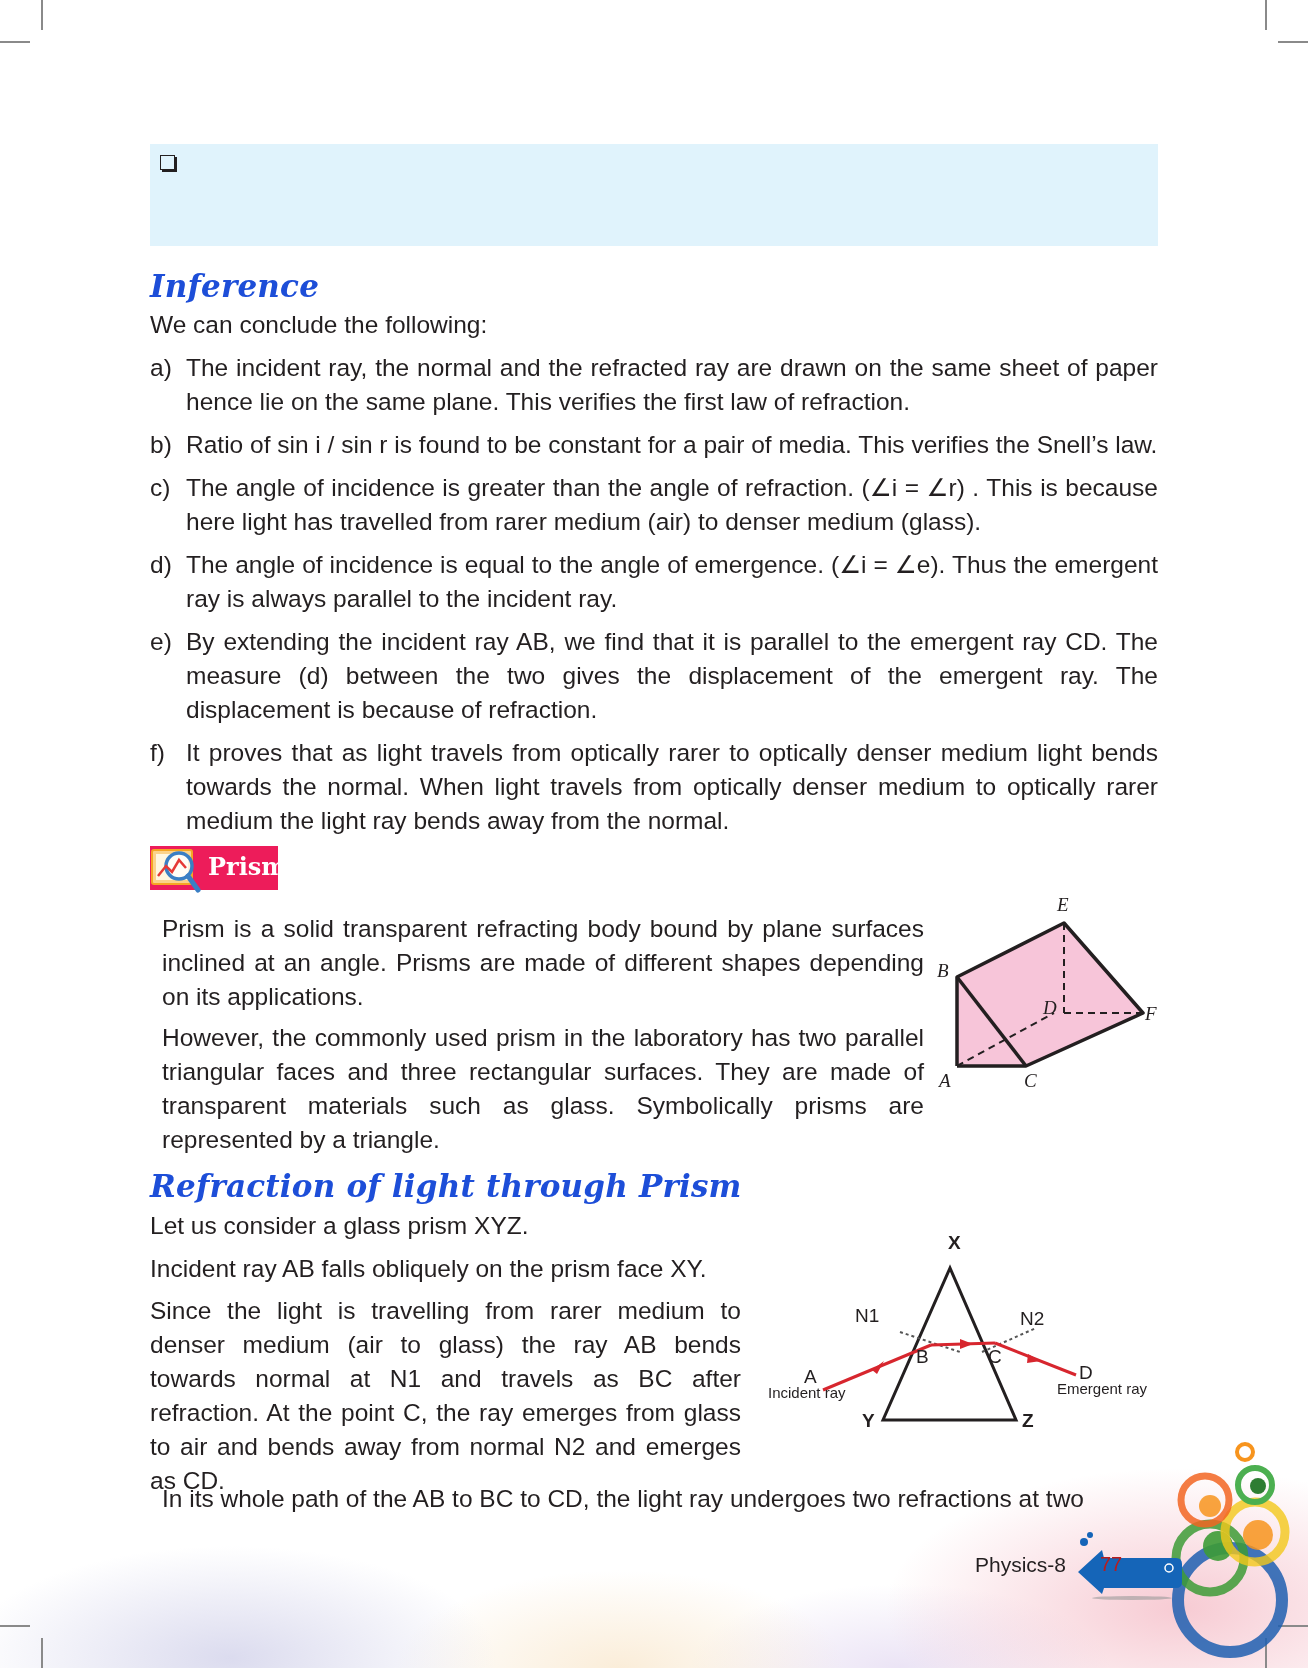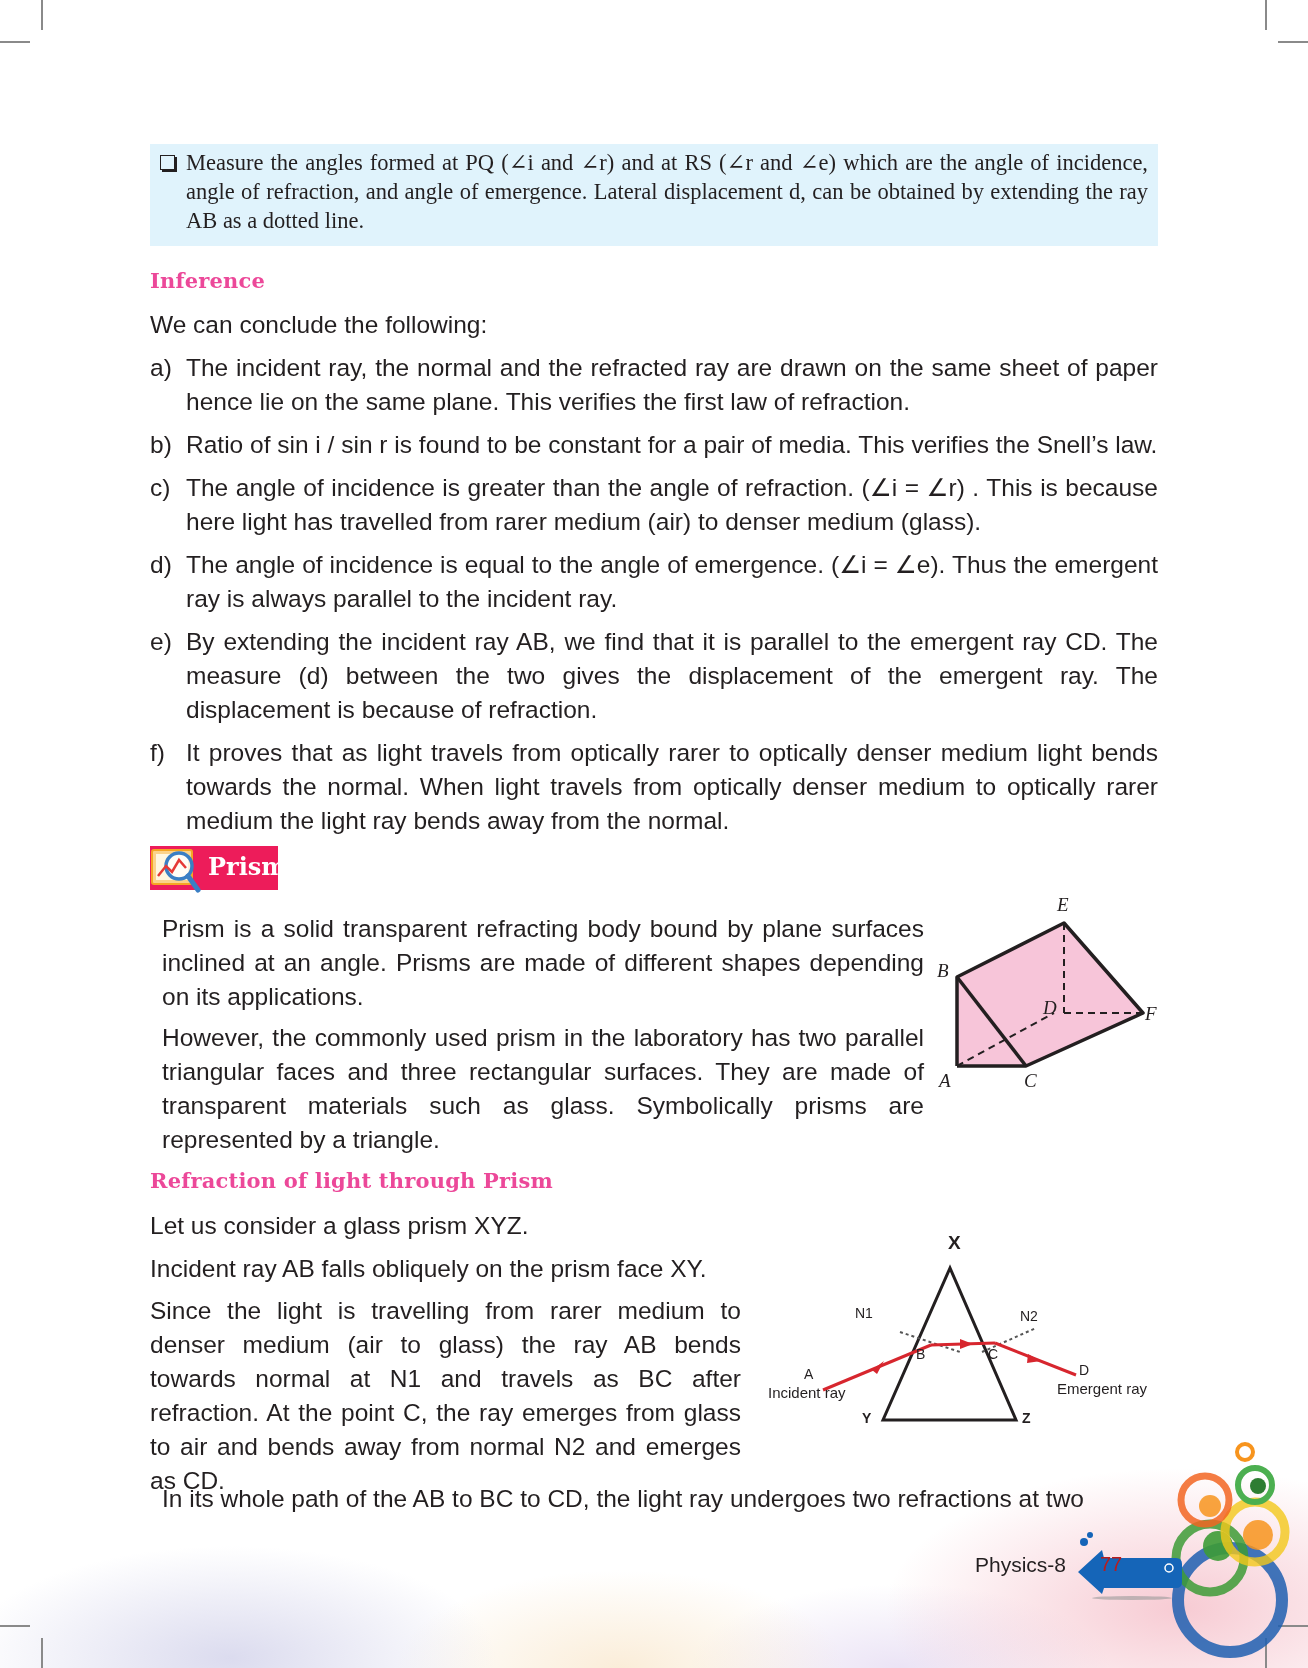--- a/index.html
+++ b/index.html
@@ -28,23 +28,24 @@
     line-height: 29px; text-align: justify; color: #231f20;
   }
   .note-box .box-icon {
     position: absolute; left: 10px; top: 11px; width: 15px; height: 15px;
     border: 1.6px solid #231f20; box-sizing: border-box;
     box-shadow: 2px 2px 0 #231f20;
   }
   .note-box p { margin: 0; text-align: justify; text-align-last: left; }
 
   .heading {
-    position: absolute; left: 150px; color: #ec4899; font-weight: bold;
-    font-family: "DejaVu Serif", "Liberation Serif", serif; font-size: 21px;
+    position: absolute; left: 150px; color: #1d4ed8; font-weight: bold;
+    font-family: "DejaVu Serif", "Liberation Serif", serif; font-size: 31px;
     letter-spacing: 0.2px;
+    font-style: italic;
   }
   .body-text {
     position: absolute; left: 150px; font-size: 24.5px; line-height: 34px;
     color: #231f20; text-align: justify;
   }
   .list { position: absolute; left: 150px; width: 1008px; margin: 0; padding: 0; }
   .list-item {
     display: flex; font-size: 24.5px; line-height: 34px; color: #231f20;
     margin-bottom: 9px;
   }
@@ -58,42 +59,41 @@
   .prism-badge .badge-label {
     position: absolute; left: 58px; top: 6px; color: #fff; font-weight: bold;
     font-family: "DejaVu Serif", "Liberation Serif", serif; font-size: 24px;
   }
   .prism-badge .chart-icon { position: absolute; left: -2px; top: -4px; }
 
   .para { position: absolute; left: 150px; width: 762px; font-size: 24.5px; line-height: 34px; text-align: justify; text-align-last: left; margin: 12px; }
   .para2 { position: absolute; left: 150px; width: 591px; font-size: 24.5px; line-height: 34px; text-align: justify; text-align-last: left; margin: 0; }
 
   .fig-label-serif { position: absolute; font-family: "Liberation Serif", "DejaVu Serif", serif; font-style: italic; font-size: 19px; color: #231f20; }
-  .fig-label-sans { position: absolute; font-family: "Liberation Sans", "DejaVu Sans", sans-serif; font-size: 14px; color: #231f20; }
+  .fig-label-sans { position: absolute; font-family: "Liberation Sans", "DejaVu Sans", sans-serif; font-size: 19px; color: #231f20; }
 
   .footer-label { position: absolute; left: 975px; top: 1553px; font-size: 21px; color: #231f20; }
   .page-num { position: absolute; left: 1100px; top: 1553px; font-size: 20px; color: #b91c1c; }
 </style>
 </head>
 <body>
 
 <div class="bg-wash"></div>
 
 <div class="crop" style="left:41px;top:0;width:2px;height:30px;"></div>
 <div class="crop" style="left:0;top:41px;width:30px;height:2px;"></div>
 <div class="crop" style="left:1265px;top:0;width:2px;height:30px;"></div>
 <div class="crop" style="left:1278px;top:41px;width:30px;height:2px;"></div>
 <div class="crop" style="left:41px;top:1638px;width:2px;height:30px;"></div>
 <div class="crop" style="left:0;top:1625px;width:30px;height:2px;"></div>
 <div class="crop" style="left:1265px;top:1638px;width:2px;height:30px;"></div>
 <div class="crop" style="left:1278px;top:1625px;width:30px;height:2px;"></div>
 
 <div class="note-box">
   <span class="box-icon"></span>
-  <p>Measure the angles formed at PQ (∠i and ∠r) and at RS (∠r and ∠e) which are the angle of incidence, angle of refraction, and angle of emergence. Lateral displacement d, can be obtained by extending the ray AB as a dotted line.</p>
 </div>
 
 <div class="heading" style="top:268px;">Inference</div>
 <div class="body-text" style="top:308px;">We can conclude the following:</div>
 
 <div class="list" style="top:351px;">
   <div class="list-item">
     <span class="marker">a)</span>
     <span class="text">The incident ray, the normal and the refracted ray are drawn on the same sheet of paper hence lie on the same plane. This verifies the first law of refraction.</span>
   </div>

